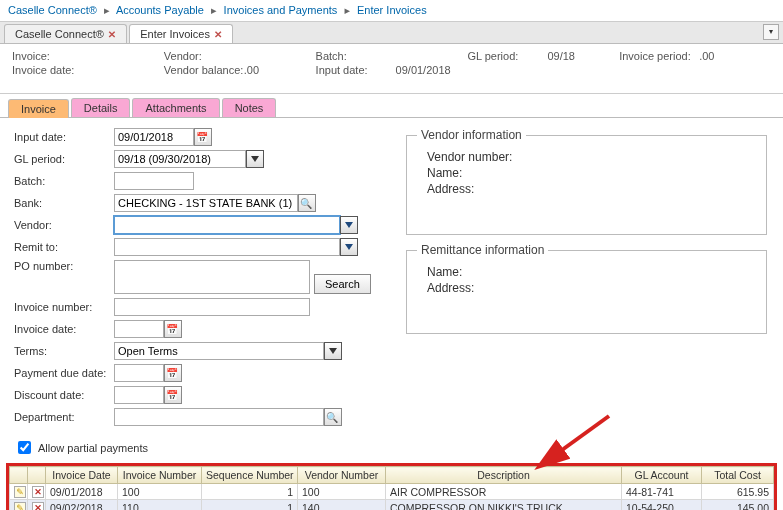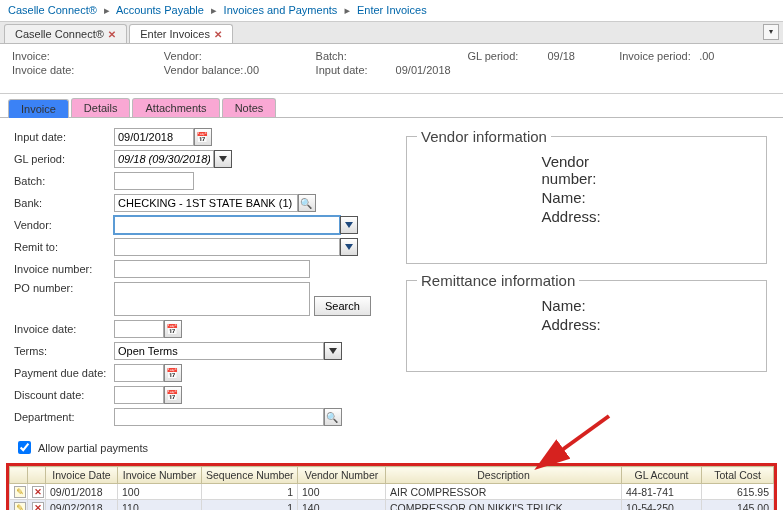--- a/index.html
+++ b/index.html
@@ -66,21 +66,21 @@
   }
   .innertab {
     padding: 3px 12px;
     border: 1px solid #bbb;
     border-bottom: none;
     margin-right: 2px;
     background: #f9a8d4;
     border-radius: 3px 3px 0 0;
     font-size: 11px;
   }
-  .innertab.active { background: #3b82f6; position: relative; top: 1px; }
+  .innertab.active { background: #fdba74; position: relative; top: 1px; }
   .form-area {
     display: flex;
     padding: 10px 14px 6px 14px;
     gap: 30px;
   }
   .form-left { width: 360px; }
   .form-right { flex: 1; }
   .form-row {
     display: flex;
     align-items: center;
@@ -114,26 +114,26 @@
   .search-btn {
     height: 20px;
     padding: 0 10px;
     border: 1px solid #888;
     background: linear-gradient(#fefefe,#e5e5e5);
     font-family: inherit;
     font-size: 11px;
   }
   fieldset {
     border: 1px solid #bbb;
-    font-size: 15px;
+    font-size: 12px;
     padding: 6px 10px 8px 10px;
     margin-bottom: 8px;
   }
   fieldset legend { color: #444; padding: 0 4px; }
-  .fs-row { display:flex; margin: 2px 0 2px 10px; justify-content: center; }
+  .fs-row { display:flex; margin: 2px 0 2px 10px; }
   .fs-row span:first-child { width: 100px; }
   .chk-row { padding: 2px 14px 4px 14px; display:flex; align-items:center; gap:4px; }
   
   .grid-wrap {
     border: 3px solid #d6221f;
     margin: 2px 6px 6px 6px;
     position: relative;
   }
   .arrow {
     position: absolute;
@@ -223,21 +223,21 @@
 
 <div class="form-area">
   <div class="form-left">
     <div class="form-row">
       <label>Input date:</label>
       <input class="txt" style="width: 80px;" value="09/01/2018">
       <span class="icon-btn">📅</span>
     </div>
     <div class="form-row">
       <label>GL period:</label>
-      <input class="txt" style="width: 100px; font-style: italic;" value="09/18 (09/30/2018)">
+      <input class="txt" style="width: 132px;" value="09/18 (09/30/2018)">
       <span class="ddbtn">
           <svg viewBox="0 0 8 6">
             <path d="M0 0 L8 0 L4 6 Z" fill="#333"></path>
           </svg>
         </span>
     </div>
     <div class="form-row">
       <label>Batch:</label>
       <input class="txt" style="width: 80px;" value="">
     </div>
@@ -257,28 +257,28 @@
     </div>
     <div class="form-row">
       <label>Remit to:</label>
       <input class="txt" style="width: 226px;" value="">
       <span class="ddbtn">
           <svg viewBox="0 0 8 6">
             <path d="M0 0 L8 0 L4 6 Z" fill="#1f497d"></path>
           </svg>
         </span>
     </div>
-    <div class="form-row">
-      <label>Invoice number:</label>
-      <input class="txt" style="width: 196px;" value="">
-    </div>
     <div class="form-row" style="align-items:flex-start">
       <label>PO number:</label>
       <textarea class="txt" style="width: 196px; height: 34px; resize: none;"></textarea>
       <button class="search-btn" style="align-self:flex-end;margin-left:4px">Search</button>
+    </div>
+    <div class="form-row">
+      <label>Invoice number:</label>
+      <input class="txt" style="width: 196px;" value="">
     </div>
     <div class="form-row">
       <label>Invoice date:</label>
       <input class="txt" style="width: 50px;" value="">
       <span class="icon-btn">📅</span>
     </div>
     <div class="form-row">
       <label>Terms:</label>
       <input class="txt" style="width: 210px;" value="Open Terms">
       <span class="ddbtn">

